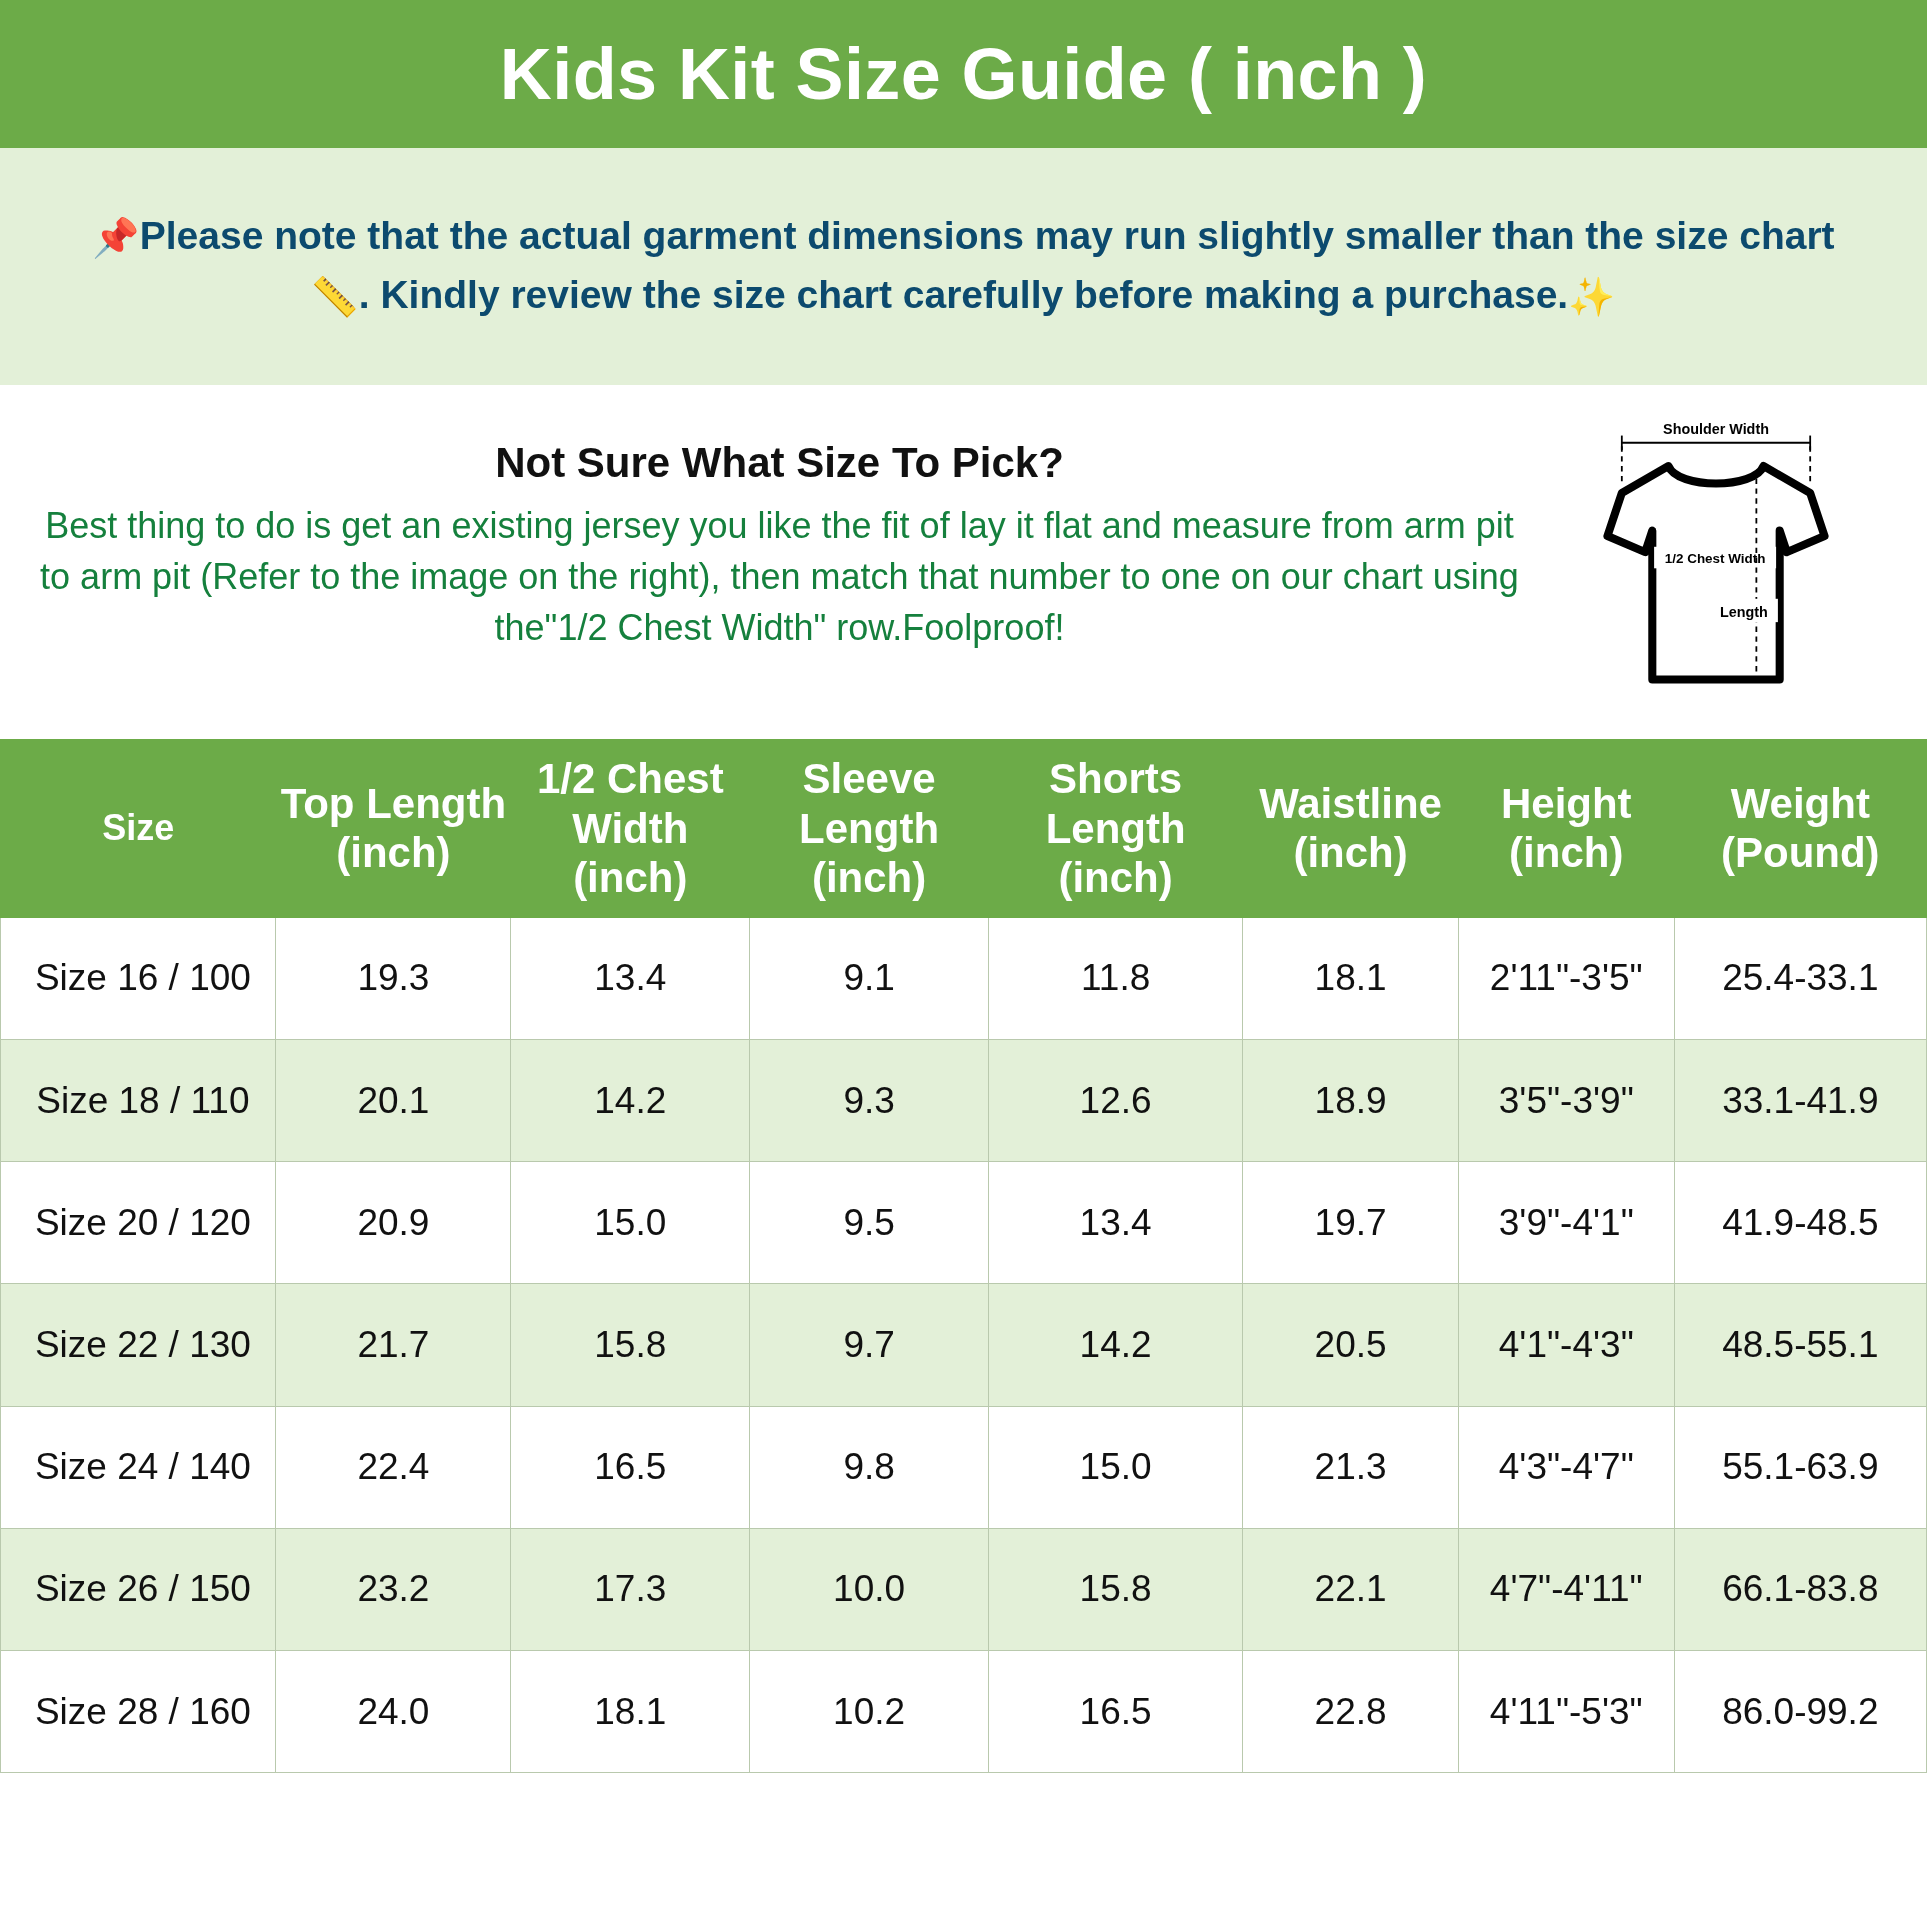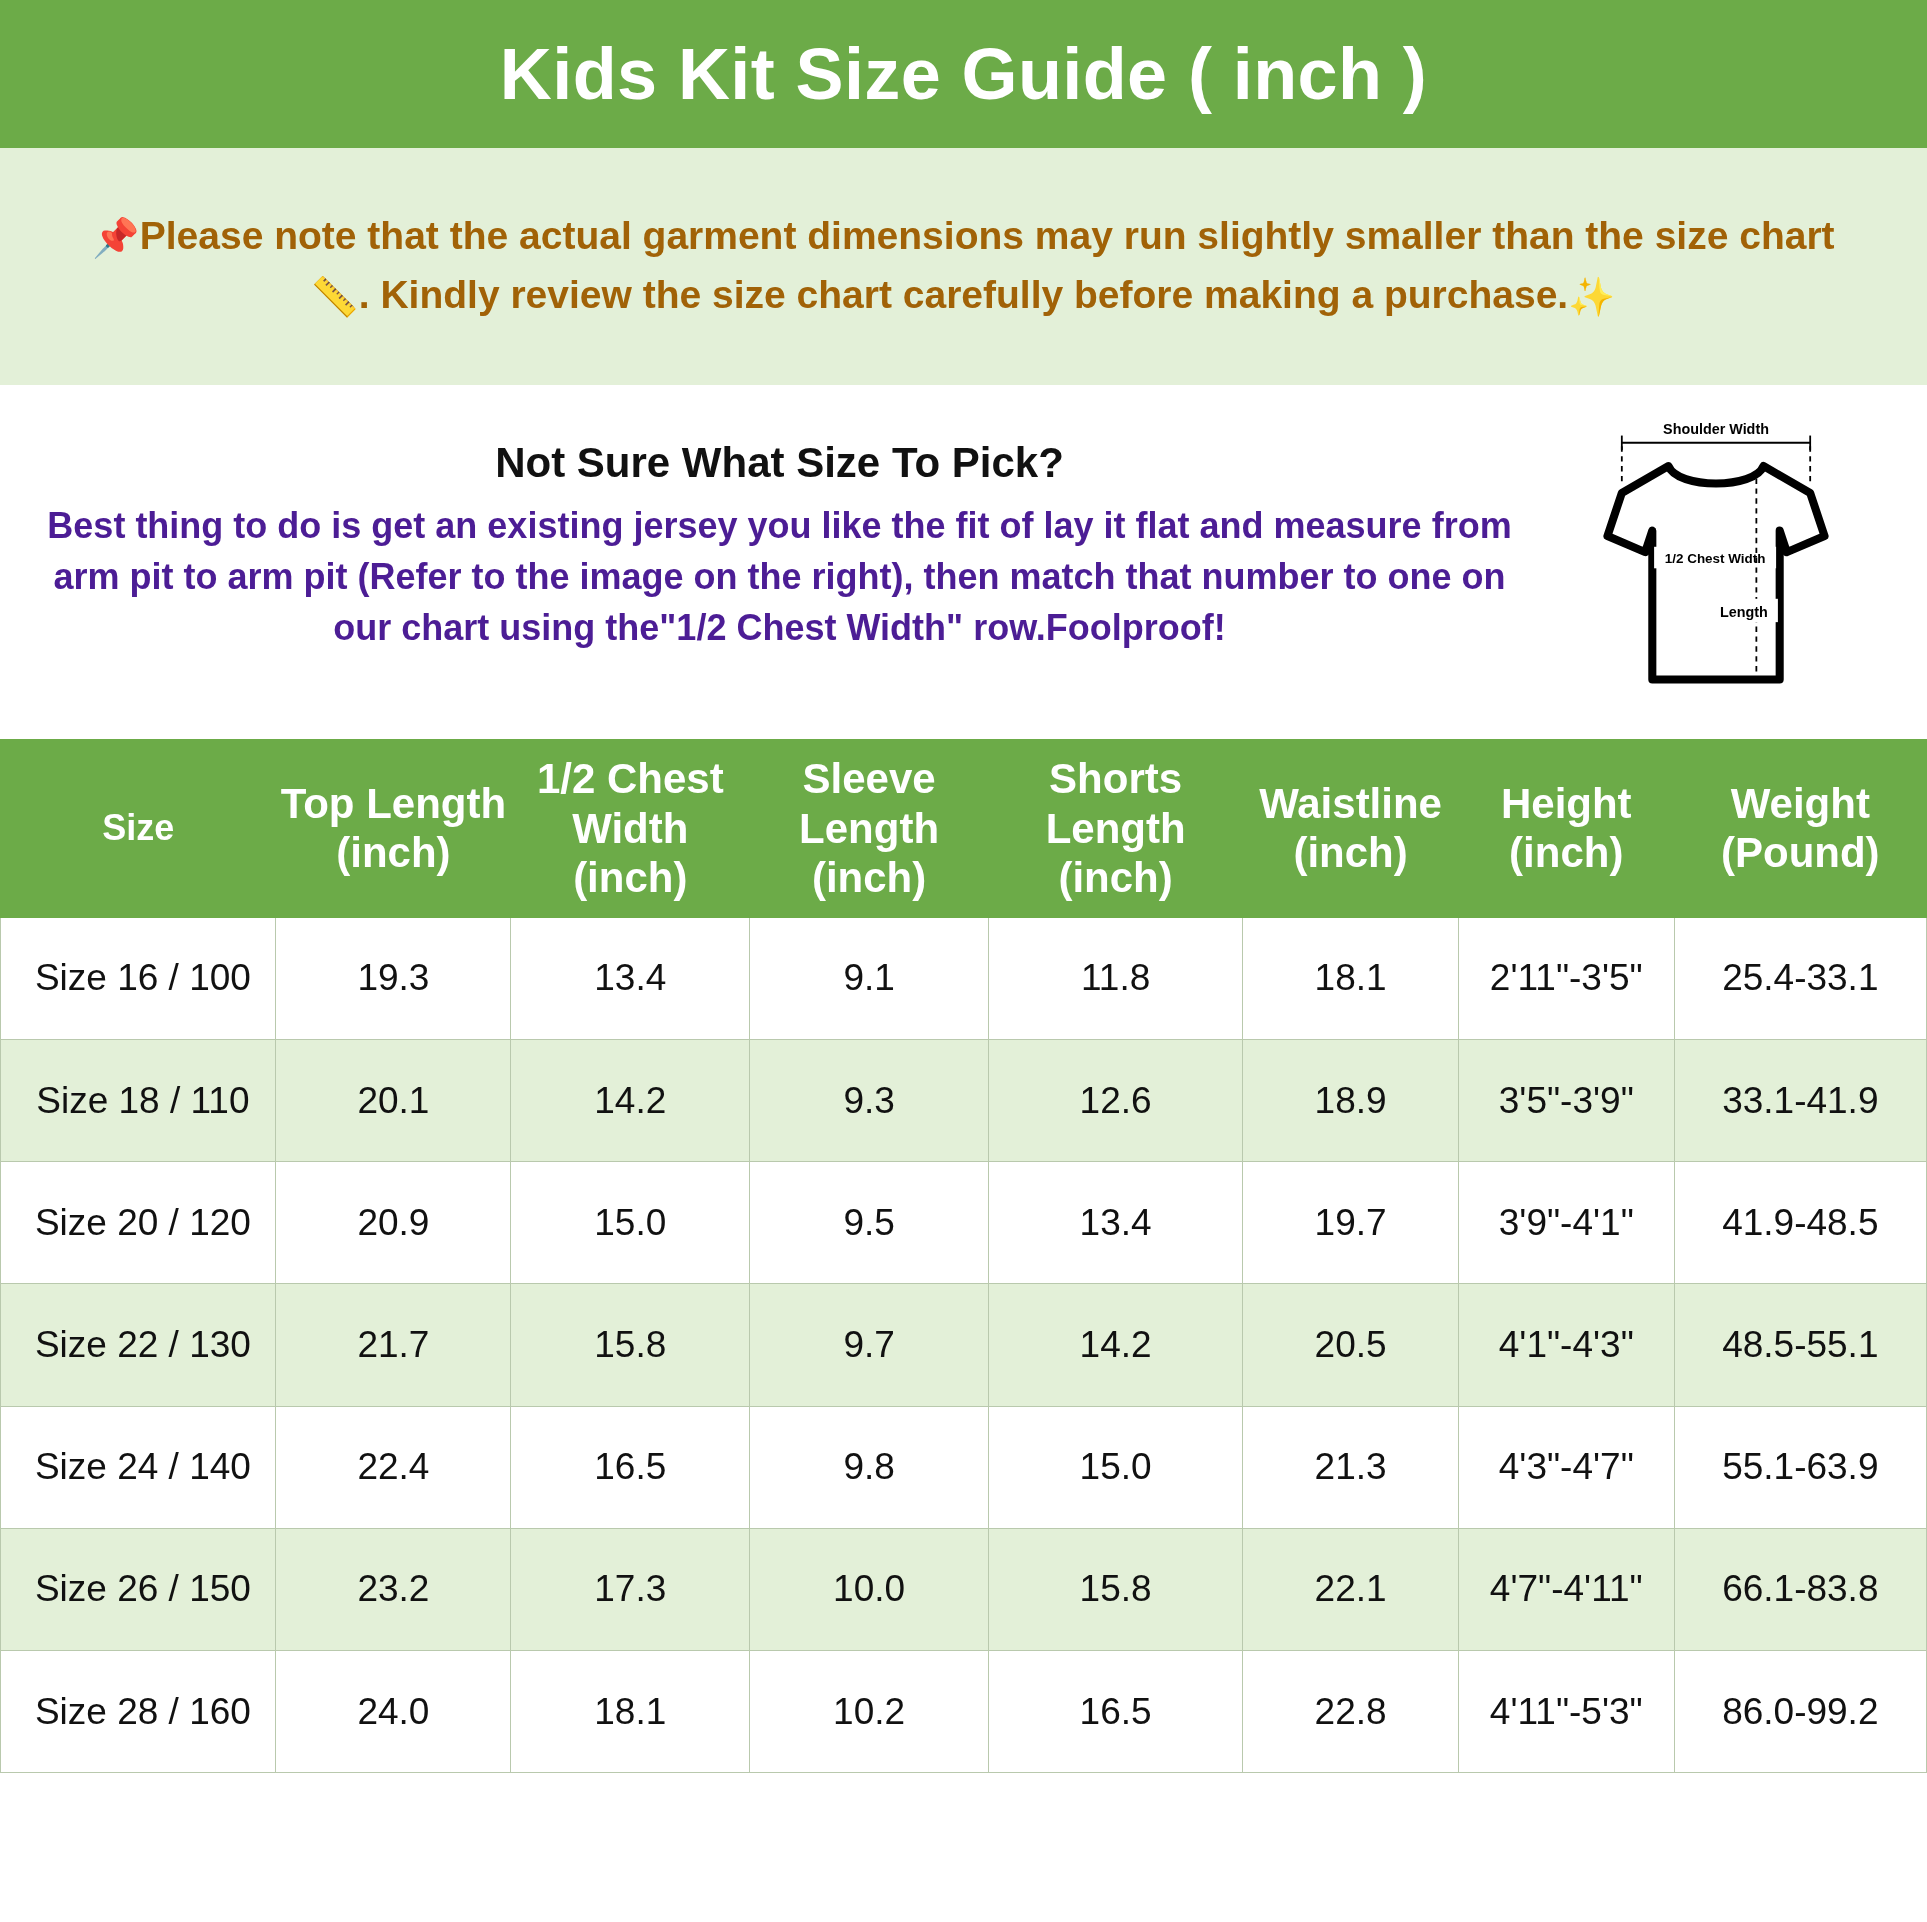--- a/index.html
+++ b/index.html
@@ -46,21 +46,21 @@
     flex: 0 0 auto;
     height: 237px;
     display: flex;
     flex-direction: column;
     align-items: center;
     justify-content: center;
     padding: 0 27px;
     box-sizing: border-box;
   }
   .note-line {
-    color: #a16207;
+    color: #0c4a6e;
     font-size: 39px;
     font-weight: bold;
     text-align: center;
     line-height: 1.45;
     white-space: nowrap;
   }
   .note-emoji {
     font-size: 38px;
     vertical-align: middle;
   }
@@ -83,22 +83,22 @@
     padding-right: 36px;
   }
   .info-title {
     font-size: 42px;
     font-weight: bold;
     color: #111111;
     margin-bottom: 12.5px;
   }
   .info-body {
     font-size: 36px;
-    font-weight: bold;
-    color: #4c1d95;
+    font-weight: normal;
+    color: #15803d;
     line-height: 1.42;
   }
   .info-figure {
     flex: 0 0 auto;
     width: 296px;
     margin-right: 45px;
     margin-top: -16px;
   }
 
   

